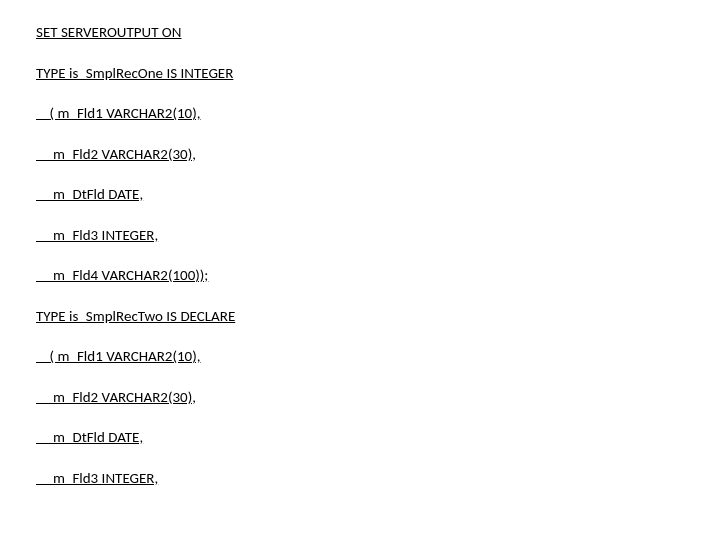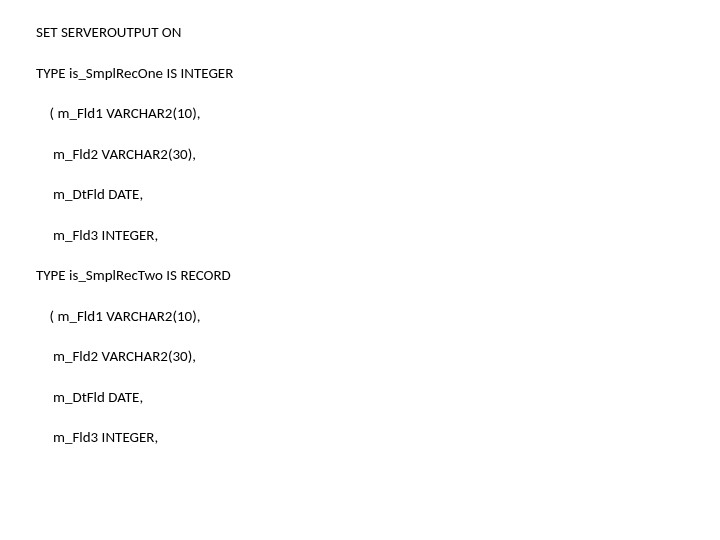--- a/index.html
+++ b/index.html
@@ -11,33 +11,35 @@
       font-size: 15px;
       line-height: 1.35;
       color: #000000;
       padding: 2px 0 0 36px;
     }
     .code-block {
       white-space: pre;
     }
     .line {
       display: block;
+      text-decoration: underline;
     }
   </style>
 </head>
 <body>
 
 <div class="code-block">
 <span class="line">SET SERVEROUTPUT ON</span>
 <span class="line">TYPE is_SmplRecOne IS INTEGER</span>
 <span class="line">    ( m_Fld1 VARCHAR2(10),</span>
 <span class="line">     m_Fld2 VARCHAR2(30),</span>
 <span class="line">     m_DtFld DATE,</span>
 <span class="line">     m_Fld3 INTEGER,</span>
-<span class="line">TYPE is_SmplRecTwo IS RECORD</span>
+<span class="line">     m_Fld4 VARCHAR2(100));</span>
+<span class="line">TYPE is_SmplRecTwo IS DECLARE</span>
 <span class="line">    ( m_Fld1 VARCHAR2(10),</span>
 <span class="line">     m_Fld2 VARCHAR2(30),</span>
 <span class="line">     m_DtFld DATE,</span>
 <span class="line">     m_Fld3 INTEGER,</span>
 
 
 
 
 
 

